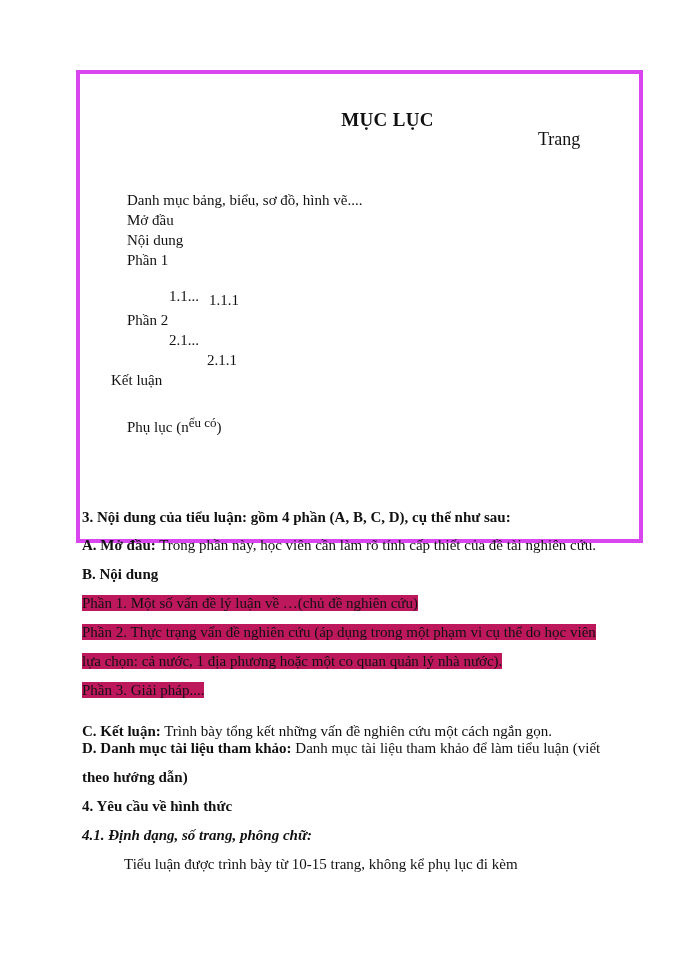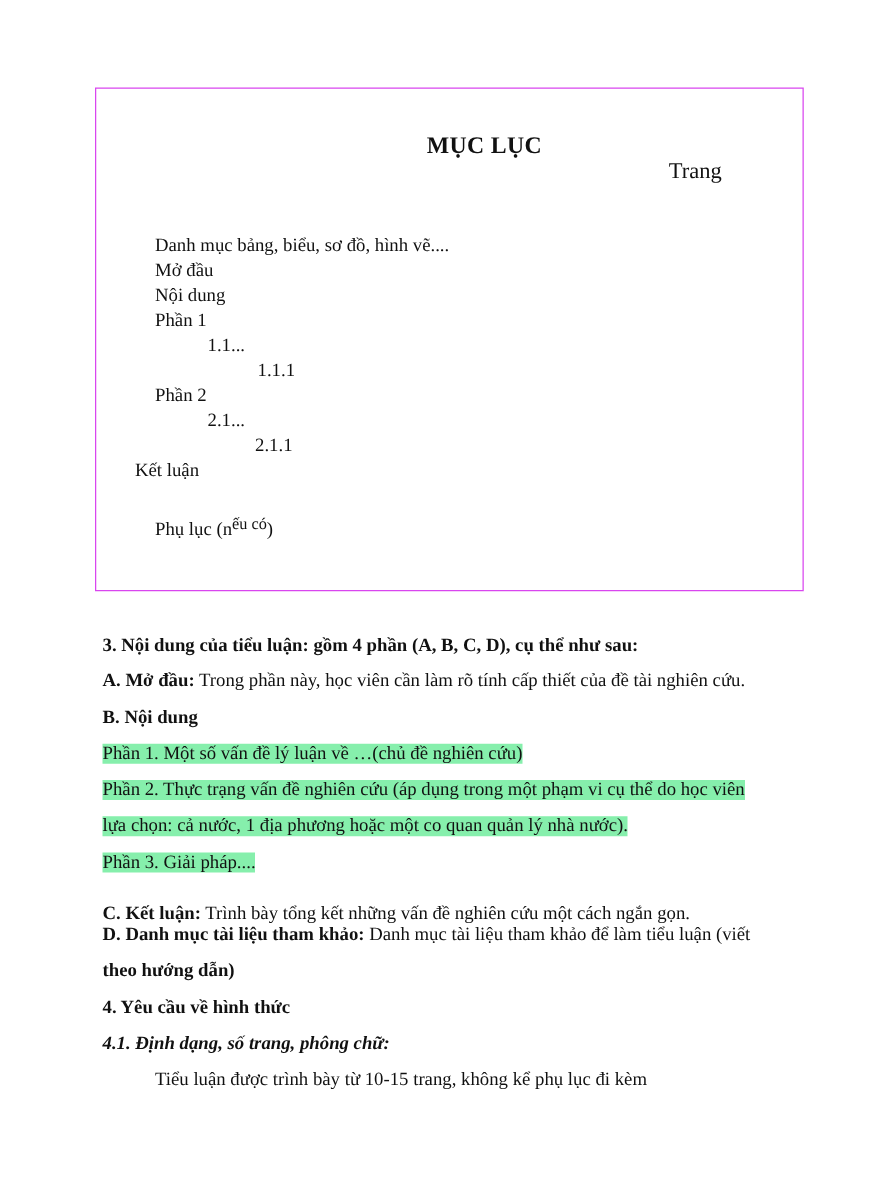--- a/index.html
+++ b/index.html
@@ -13,22 +13,22 @@
       position: relative;
       overflow: hidden;
       font-family: "Liberation Serif", "DejaVu Serif", serif;
       color: #111111;
     }
     .toc-box {
       position: absolute;
       left: 76px;
       top: 70px;
       width: 567px;
-      height: 403px;
-      border: 1px solid #d946ef;
+      height: 473px;
+      border: 4px solid #d946ef;
       box-sizing: border-box;
     }
     .toc-title {
       position: absolute;
       left: 0;
       width: 100%;
       top: 35px;
       text-align: center;
       font-weight: bold;
       font-size: 19px;
@@ -55,34 +55,34 @@
     }
     .line {
       position: absolute;
       left: 82px;
       font-size: 15px;
       white-space: nowrap;
       line-height: 22px;
     }
     .bold { font-weight: bold; }
     .bolditalic { font-weight: bold; font-style: italic; }
-    .hl { background: #86efac; }
+    .hl { background: #be185d; }
   </style>
 </head>
 <body>
 
 <div class="toc-box">
   <div class="toc-title">MỤC LỤC</div>
   <div class="toc-page-label">Trang</div>
 
   <div class="toc-item" style="left:47px; top:116px;">Danh mục bảng, biểu, sơ đồ, hình vẽ....</div>
   <div class="toc-item" style="left:47px; top:136px;">Mở đầu</div>
   <div class="toc-item" style="left:47px; top:156px;">Nội dung</div>
   <div class="toc-item" style="left:47px; top:176px;">Phần 1</div>
-  <div class="toc-item" style="left:89px; top:196px;">1.1...</div>
+  <div class="toc-item" style="left:89px; top:212px;">1.1...</div>
   <div class="toc-item" style="left:129px; top:216px;">1.1.1</div>
   <div class="toc-item" style="left:47px; top:236px;">Phần 2</div>
   <div class="toc-item" style="left:89px; top:256px;">2.1...</div>
   <div class="toc-item" style="left:127px; top:276px;">2.1.1</div>
   <div class="toc-item" style="left:31px; top:296px;">Kết luận</div>
   <div class="toc-item" style="left:47px; top:343px;">
     <span>Phụ lục (n</span><span class="sup">ếu có</span><span>)</span>
   </div>
 </div>
 

